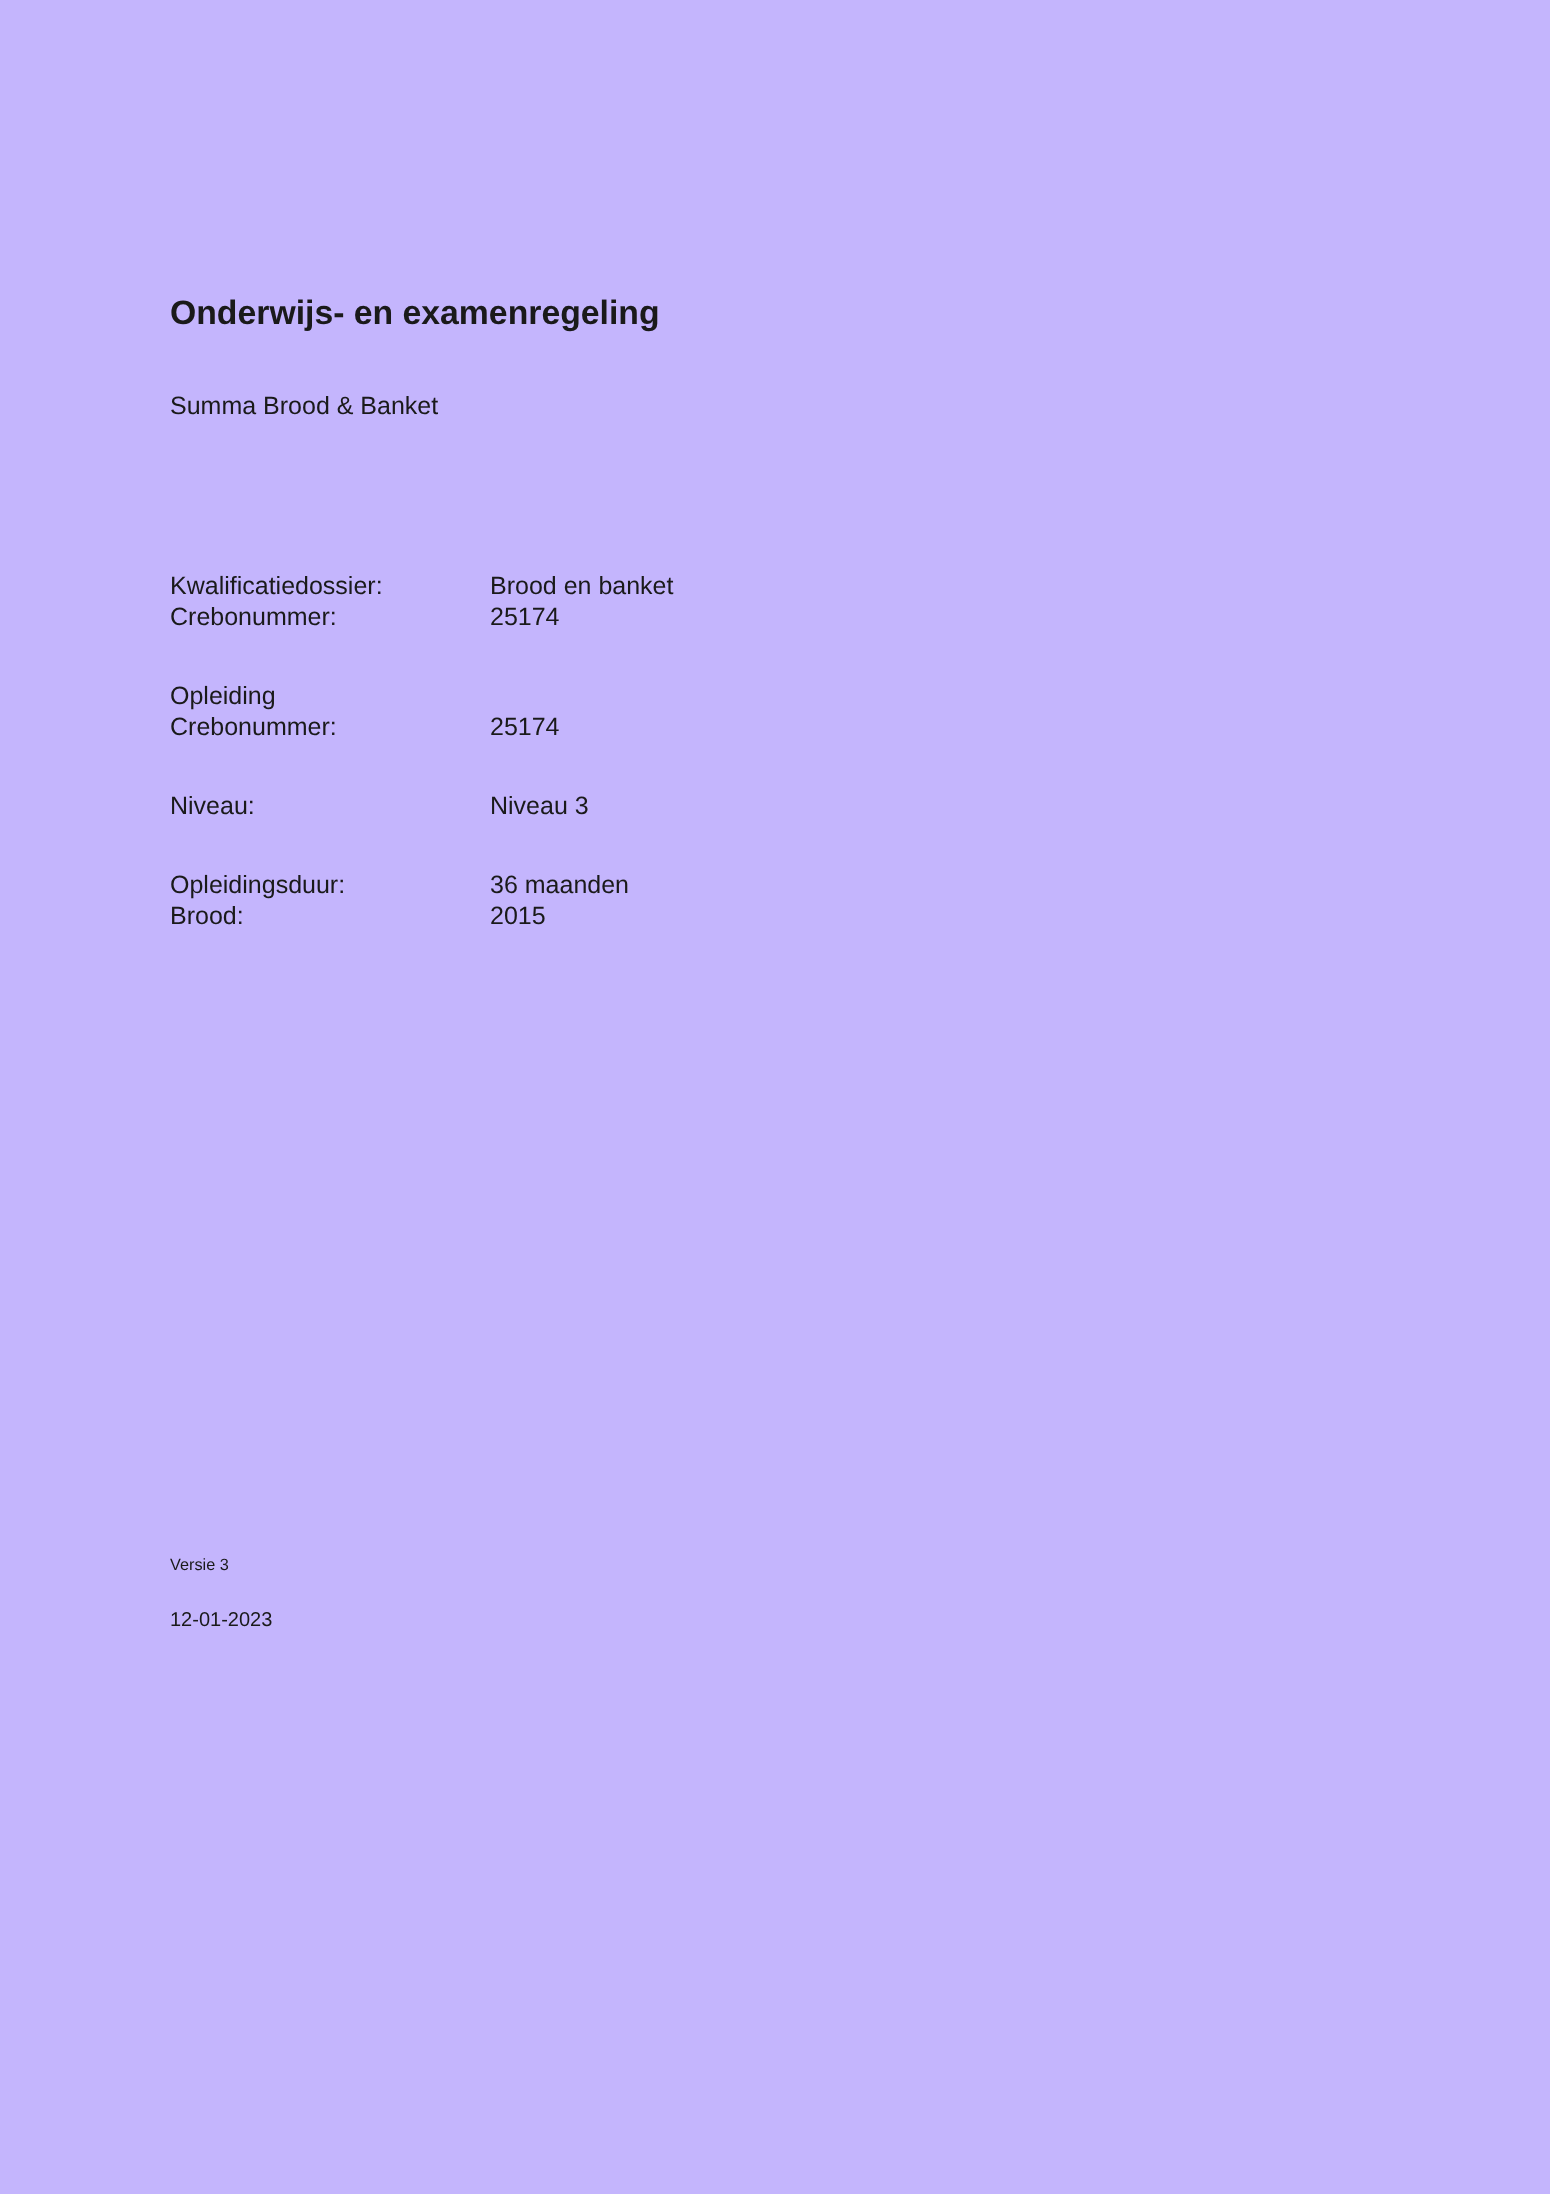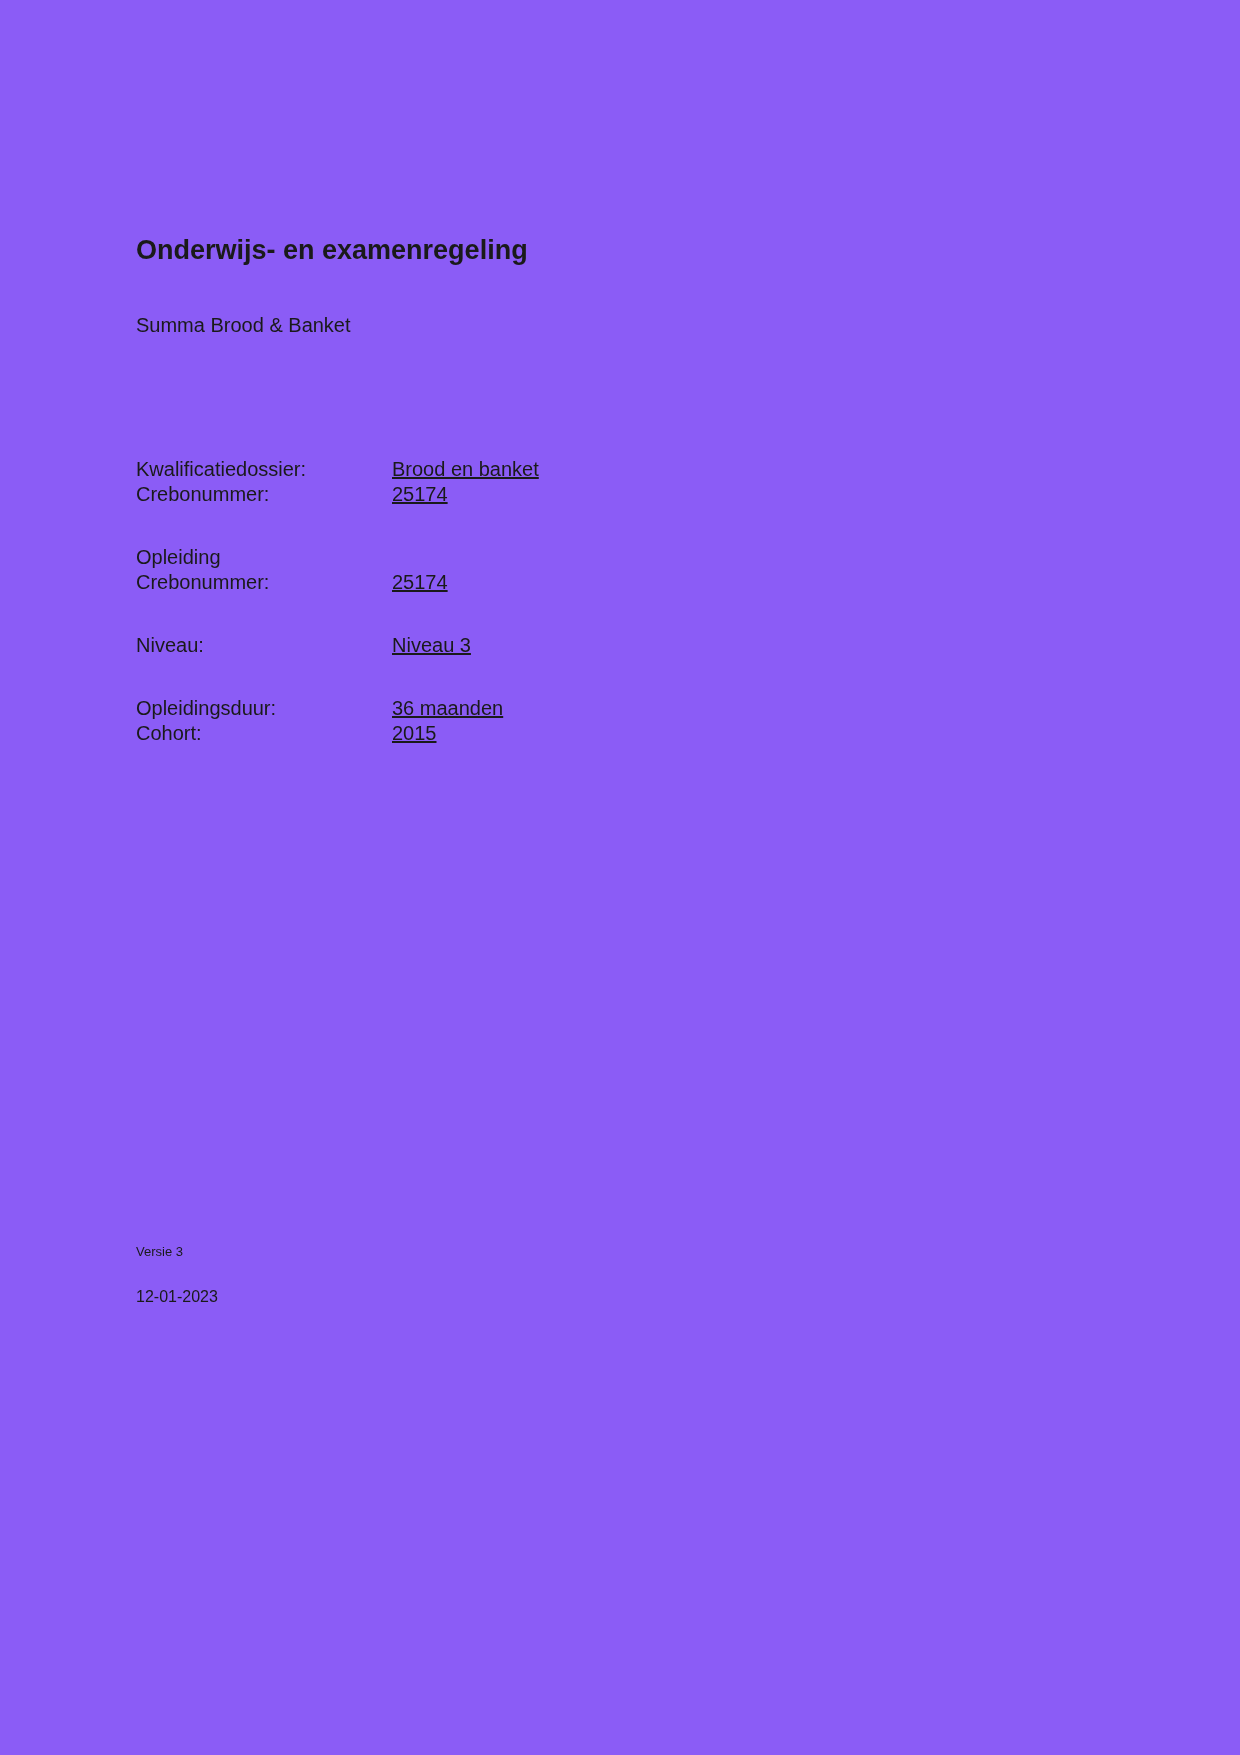--- a/index.html
+++ b/index.html
@@ -4,21 +4,21 @@
 <style>
   html, body {
     margin: 0;
     padding: 0;
     background: #ffffff;
   }
   .page {
     position: relative;
     width: 1240px;
     height: 1755px;
-    background: #8b5cf6;
+    background: #c4b5fd;
     font-family: "Liberation Sans", sans-serif;
     color: #1a1a1a;
     overflow: hidden;
   }
   .doc-title {
     position: absolute;
     left: 136px;
     top: 217px;
     font-size: 27px;
     font-weight: bold;
@@ -47,21 +47,20 @@
     align-items: center;
     min-height: 25px;
   }
   .info-row .cell-label {
     width: 256px;
     flex: 0 0 256px;
   }
   .info-row .cell-value {
     width: 240px;
     flex: 0 0 240px;
-    text-decoration: underline;
   }
   .spacer {
     height: 38px;
   }
   .doc-version {
     position: absolute;
     left: 136px;
     top: 1239px;
     font-size: 13px;
     line-height: 25px;
@@ -113,21 +112,21 @@
       <div class="cell-value">Niveau 3</div>
     </div>
 
     <div class="spacer"></div>
 
     <div class="info-row">
       <div class="cell-label">Opleidingsduur:</div>
       <div class="cell-value">36 maanden</div>
     </div>
     <div class="info-row">
-      <div class="cell-label">Cohort:</div>
+      <div class="cell-label">Brood:</div>
       <div class="cell-value">2015</div>
     </div>
 
   </div>
 
   <div class="doc-version">Versie 3</div>
 
   <div class="doc-date">12-01-2023</div>
 
 </div>

